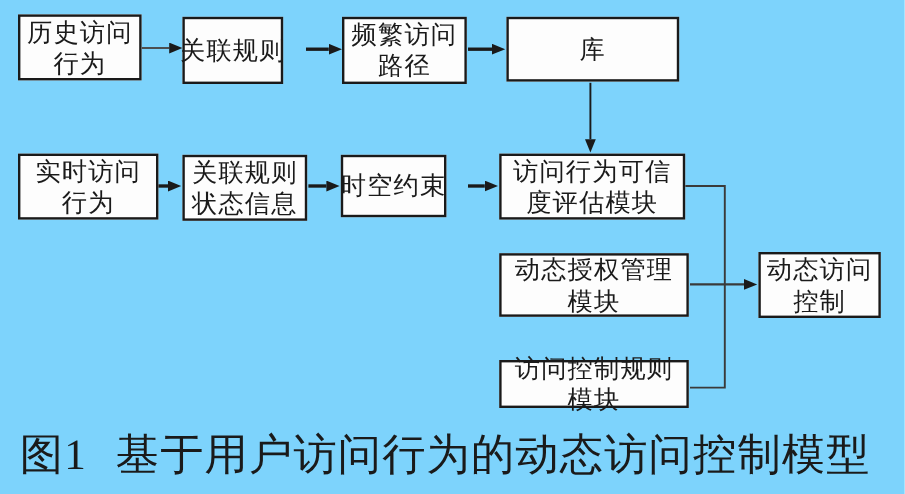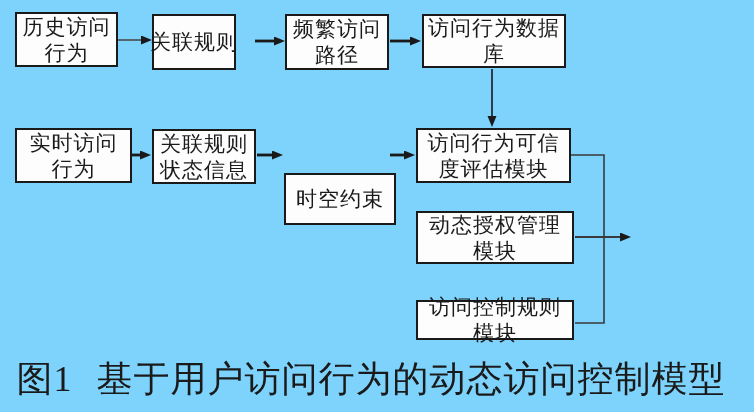--- a/index.html
+++ b/index.html
@@ -37,21 +37,21 @@
   }
   .node span { display: block; white-space: nowrap; }
 
   
   #node-history        { left: 15px;  top: 12px;  width: 103px; height: 55px; }
   #node-association    { left: 152px; top: 14px;  width: 84px; height: 56px; }
   #node-frequent-path  { left: 285px; top: 14px;  width: 104px; height: 56px; align-items: center; }
   #node-database       { left: 422px; top: 14px;  width: 144px; height: 54px; }
   #node-realtime       { left: 15px;  top: 128px; width: 117px; height: 55px; }
   #node-user-state     { left: 152px; top: 129px; width: 104px; height: 55px; }
-  #node-spacetime      { left: 284px; top: 129px; width: 112px; height: 52px; margin-top: 44px; }
+  #node-spacetime      { left: 284px; top: 129px; width: 88px; height: 52px; }
   #node-trust-eval     { left: 416px; top: 128px; width: 155px; height: 55px; }
   #node-authorization  { left: 416px; top: 211px; width: 158px; height: 53px; }
   #node-rules          { left: 416px; top: 300px; width: 158px; height: 40px; }
   #node-dyn-control    { left: 632px; top: 210px; width: 102px; height: 55px; }
 
   #caption {
     position: absolute;
     left: 0;
     top: 360px;
     width: 742px;
@@ -95,21 +95,20 @@
     <span>行为</span>
   </div>
   <div class="node" id="node-association">
     <span>关联规则</span>
   </div>
   <div class="node" id="node-frequent-path">
     <span>频繁访问</span>
     <span>路径</span>
   </div>
   <div class="node" id="node-database">
-    <span>访问行为数据</span>
     <span>库</span>
   </div>
 
   <div class="node" id="node-realtime">
     <span>实时访问</span>
     <span>行为</span>
   </div>
   <div class="node" id="node-user-state">
     <span>关联规则</span>
     <span>状态信息</span>
@@ -123,18 +122,22 @@
   </div>
 
   <div class="node" id="node-authorization">
     <span>动态授权管理</span>
     <span>模块</span>
   </div>
   <div class="node" id="node-rules">
     <span>访问控制规则</span>
     <span>模块</span>
   </div>
+  <div class="node" id="node-dyn-control">
+    <span>动态访问</span>
+    <span>控制</span>
+  </div>
 
   <div id="caption">
     <span class="cap-label">图1</span><span>基于用户访问行为的动态访问控制模型</span>
   </div>
 
 </div>
 
 </body></html>

